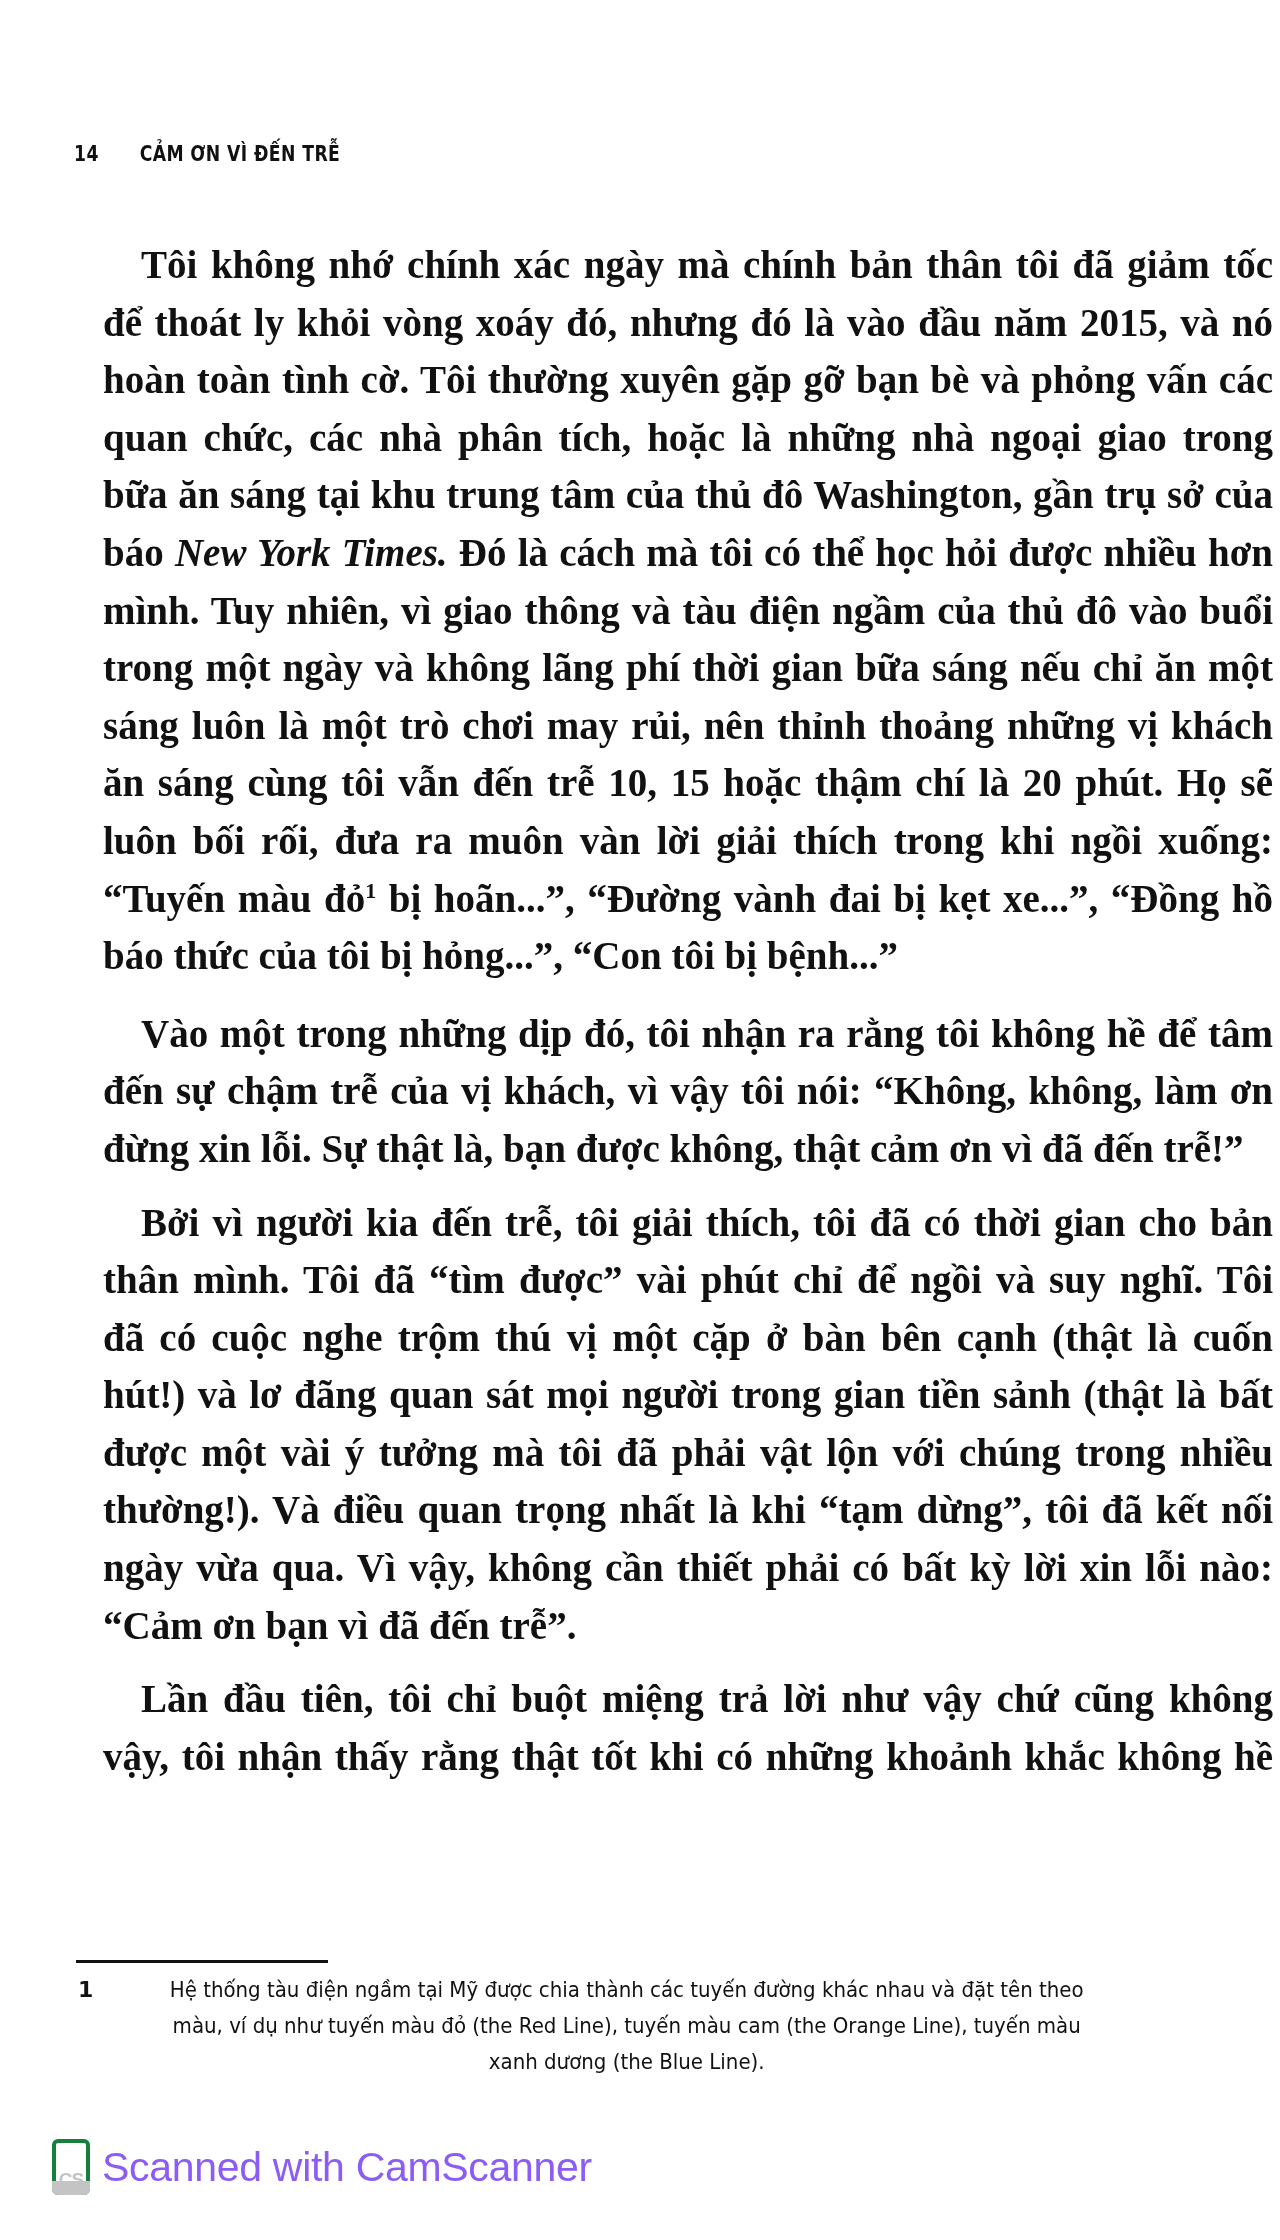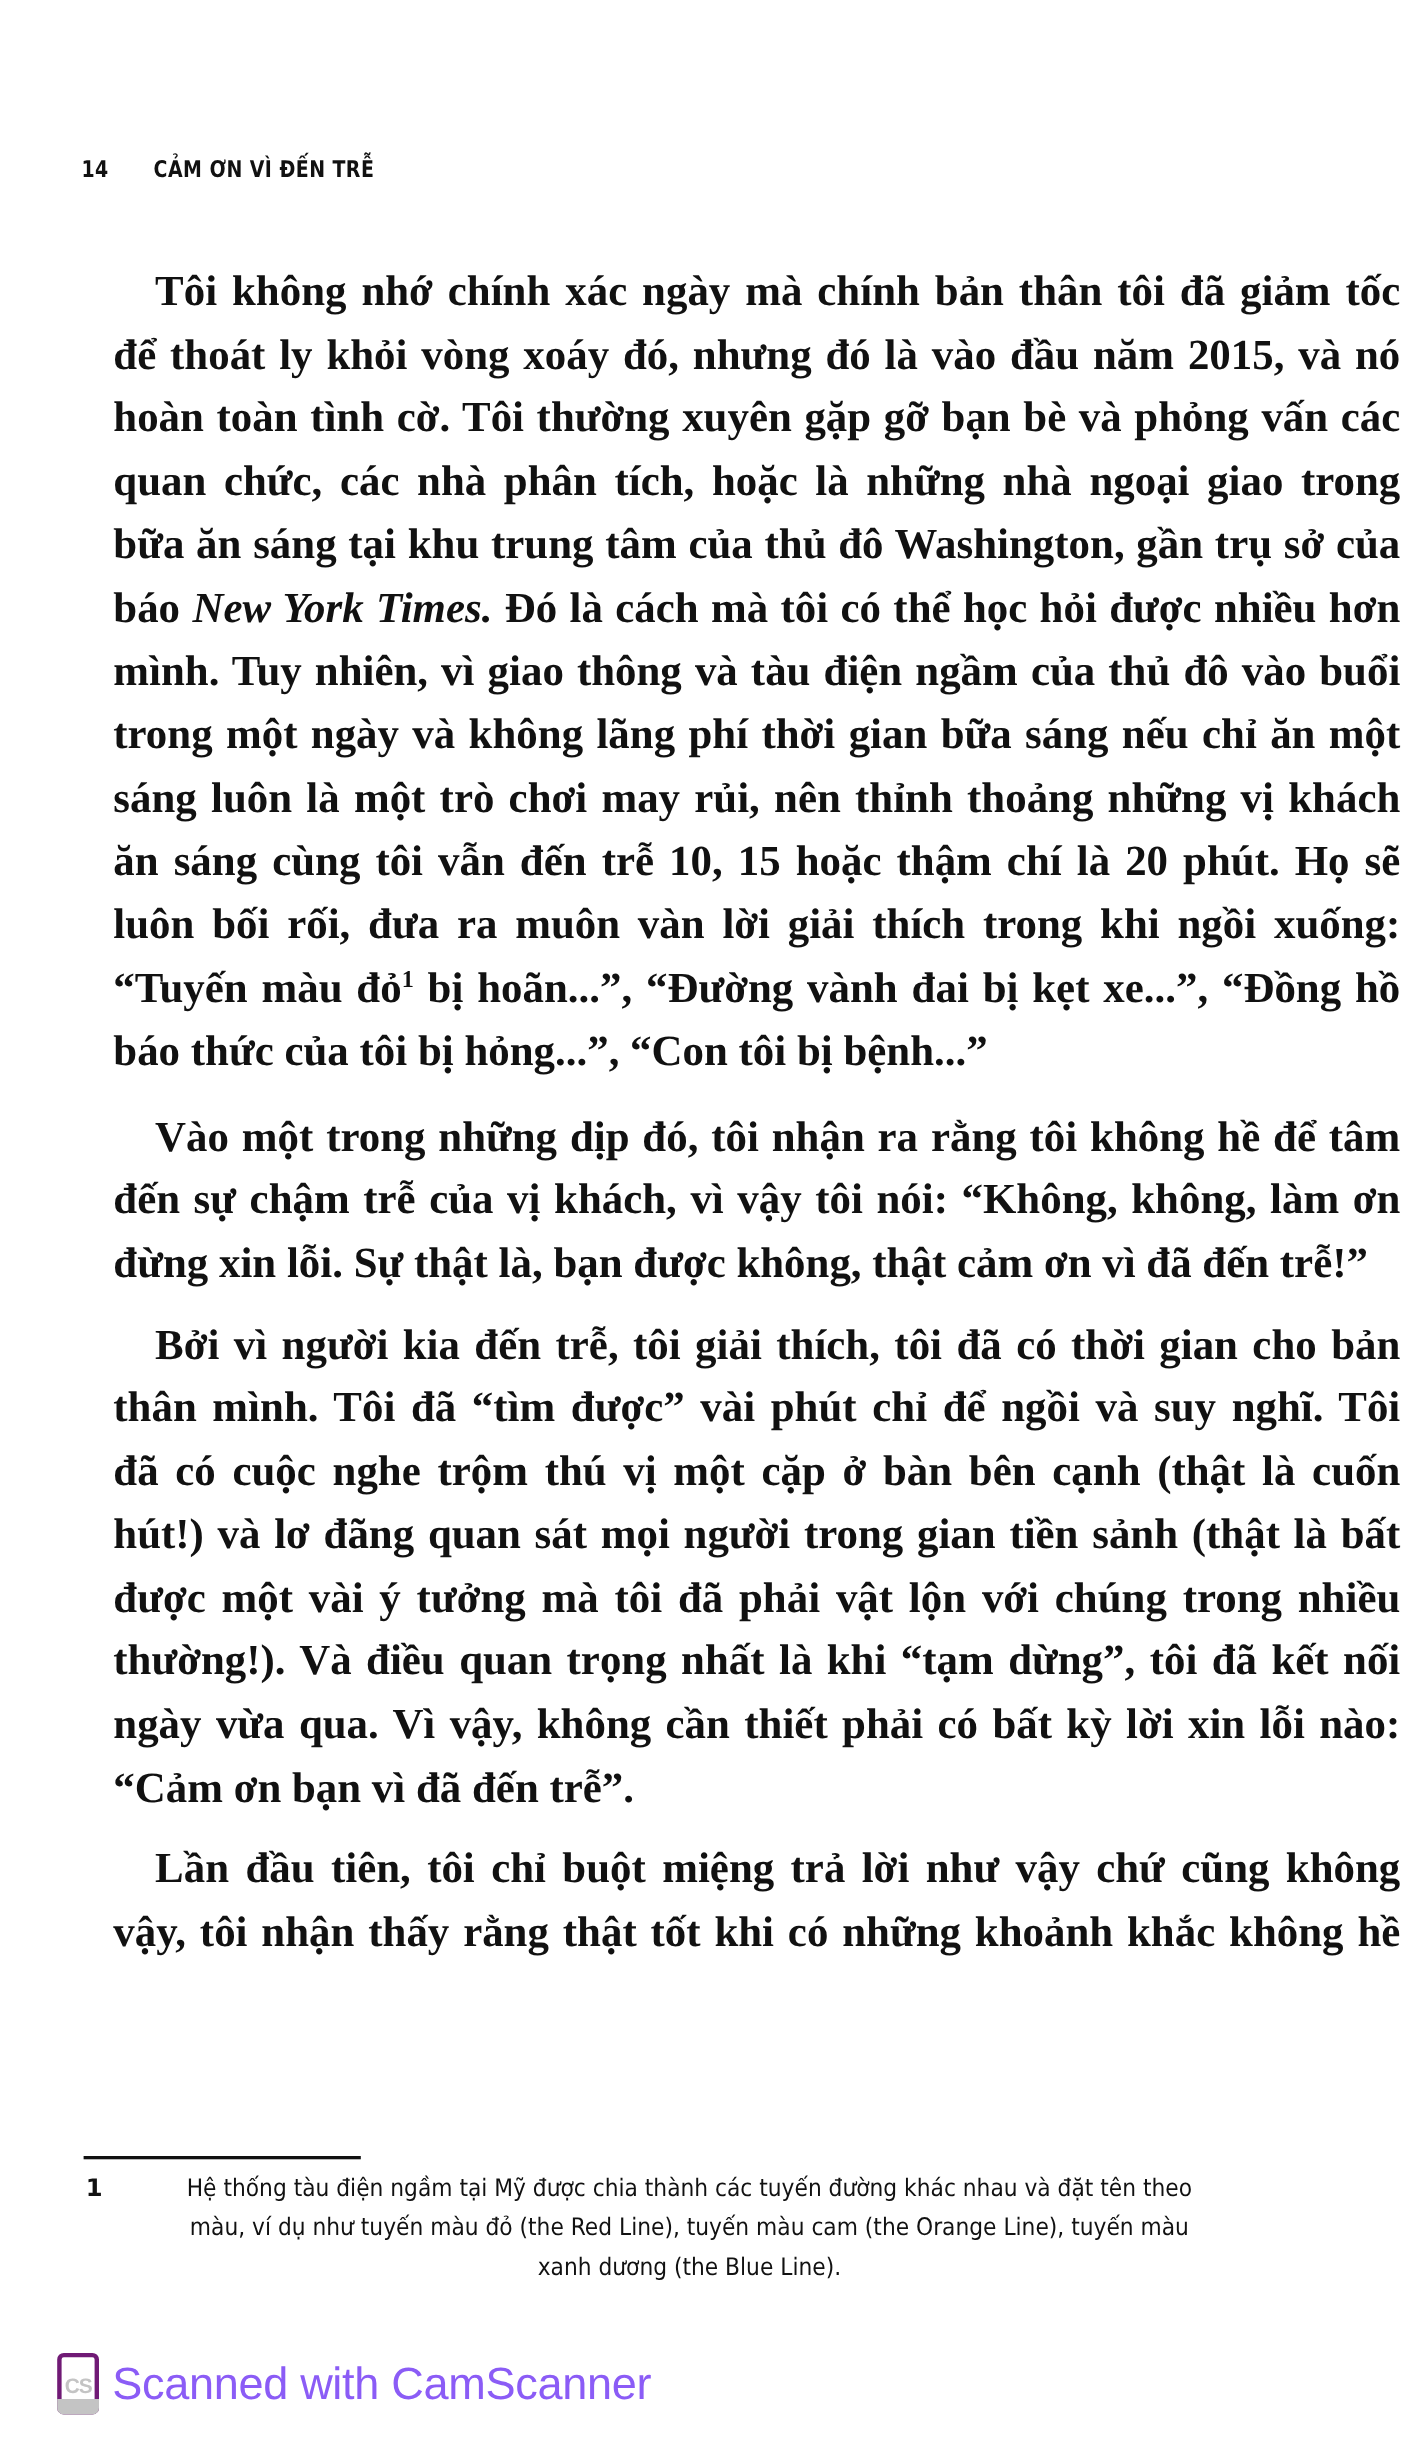--- a/index.html
+++ b/index.html
@@ -41,23 +41,23 @@
   .footnote .fn-num { position: absolute; left: 2px; top: 0; font-weight: bold; }
   .footnote .fn-text {
     margin-left: 44px; display: block; width: 1126px; text-align: center;
   }
   .footnote .fn-line { display: block; white-space: nowrap; transform: scaleX(0.90); transform-origin: left top; }
   .watermark {
     position: absolute; left: 52px; top: 2138px; height: 58px;
     display: flex; align-items: center; color: #c4c4c4;
   }
   .cs-logo {
-    width: 38px; height: 56px; border: 4px solid #701a75; border-radius: 6px;
+    width: 38px; height: 56px; border: 4px solid #15803d; border-radius: 6px;
     box-sizing: border-box; position: relative; margin-right: 12px;
-    display: flex; align-items: center; justify-content: center;
+    display: flex; align-items: flex-end; justify-content: center;
   }
   .cs-logo span {
     font-family: "Liberation Sans", sans-serif; font-weight: bold; font-size: 19px;
     color: #c4c4c4; margin-top: 6px; letter-spacing: -1px;
   }
   .cs-logo .bar {
     position: absolute; left: -4px; right: -4px; bottom: -4px; height: 14px;
     background: #c4c4c4; border-radius: 0 0 6px 6px;
   }
   .wm-text {

